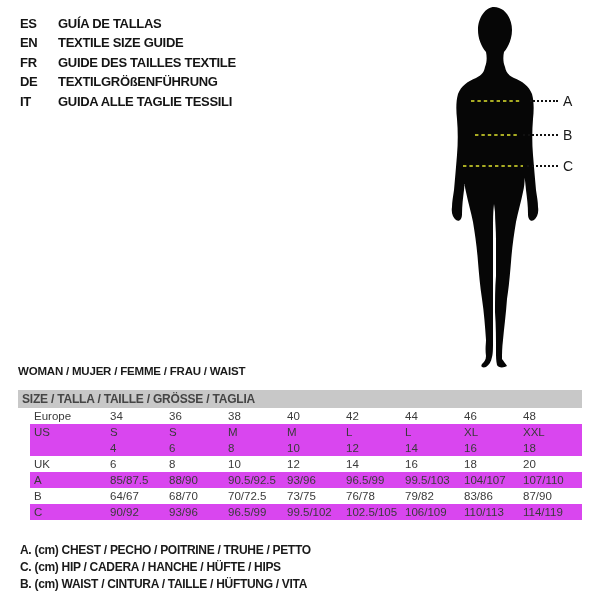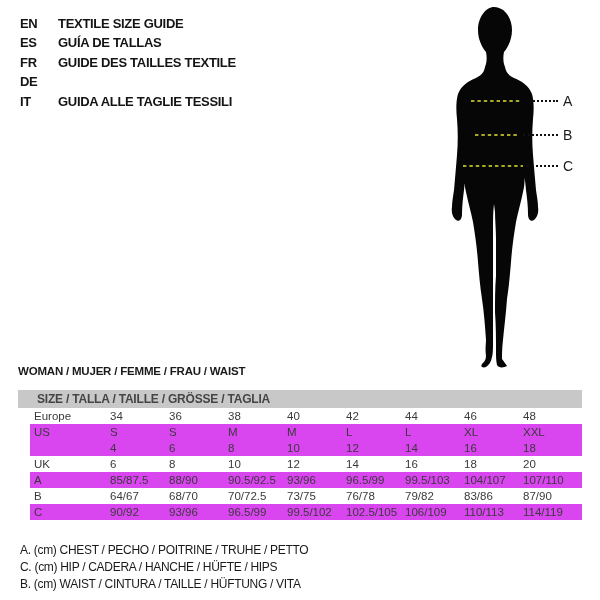--- a/index.html
+++ b/index.html
@@ -17,49 +17,50 @@
   .leader{position:absolute;height:0;border-top:2px dotted #111;}
   .leader-a{left:530px;top:100px;width:28px;}
   .leader-b{left:523px;top:134px;width:35px;}
   .leader-c{left:527px;top:165px;width:31px;}
   .marker-label{position:absolute;left:563px;width:16px;font-size:14px;color:#1a1a1a;text-align:left;}
   .label-a{top:93px;} .label-b{top:127px;} .label-c{top:158px;}
   
   .caption{position:absolute;left:18px;top:365px;font-size:11.5px;font-weight:bold;letter-spacing:-0.2px;color:#1a1a1a;}
   
   .size-table{position:absolute;left:18px;top:390px;width:564px;font-size:11.5px;color:#3a3a3a;}
-  .thead{background:#c8c8c8;height:18px;line-height:18px;padding-left:19px;font-weight:bold;font-size:12px;color:#454545;letter-spacing:-0.2px;}
+  .thead{background:#c8c8c8;height:18px;line-height:18px;padding-left:4px;font-weight:bold;font-size:12px;color:#454545;letter-spacing:-0.2px;}
   .trow{display:flex;height:16px;line-height:16px;margin-left:12px;}
   .trow.shaded{background:#d946ef;}
   .tlabel{flex:0 0 76px;padding-left:4px;text-align:left;}
   .tcell{flex:1 1 0;text-align:left;}
   
   .legend{position:absolute;left:20px;top:542px;}
-  .legend-line{font-size:12px;font-weight:normal;line-height:17.2px;letter-spacing:-0.3px;color:#1a1a1a;}
+  .legend-line{font-size:12px;font-weight:bold;line-height:17.2px;letter-spacing:-0.3px;color:#1a1a1a;}
 </style>
 </head>
 <body>
 
 <div class="canvas">
 
   <div class="lang-list">
     <div class="lang-row">
+      <span class="lang-code">ES</span>
+      <span class="lang-text">GUÍA DE TALLAS</span>
+    </div>
+    <div class="lang-row">
       <span class="lang-code">EN</span>
       <span class="lang-text">TEXTILE SIZE GUIDE</span>
-    </div>
-    <div class="lang-row">
-      <span class="lang-code">ES</span>
-      <span class="lang-text">GUÍA DE TALLAS</span>
     </div>
     <div class="lang-row">
       <span class="lang-code">FR</span>
       <span class="lang-text">GUIDE DES TAILLES TEXTILE</span>
     </div>
     <div class="lang-row">
       <span class="lang-code">DE</span>
+      <span class="lang-text">TEXTILGRÖßENFÜHRUNG</span>
     </div>
     <div class="lang-row">
       <span class="lang-code">IT</span>
       <span class="lang-text">GUIDA ALLE TAGLIE TESSILI</span>
     </div>
   </div>
 
   <svg class="figure" viewBox="0 0 96 365" xmlns="http://www.w3.org/2000/svg">
     <path d="M46,3 C56,3 64,13 64,26 C64,34 61,42 56,48 C55,53 55,58 57,63 C58,68 60,71 66,74
          C74,77 81,82 84,90 C86,97 86,106 85,115 C84,127 84,139 85,151 C86,163 87,175 88,186

